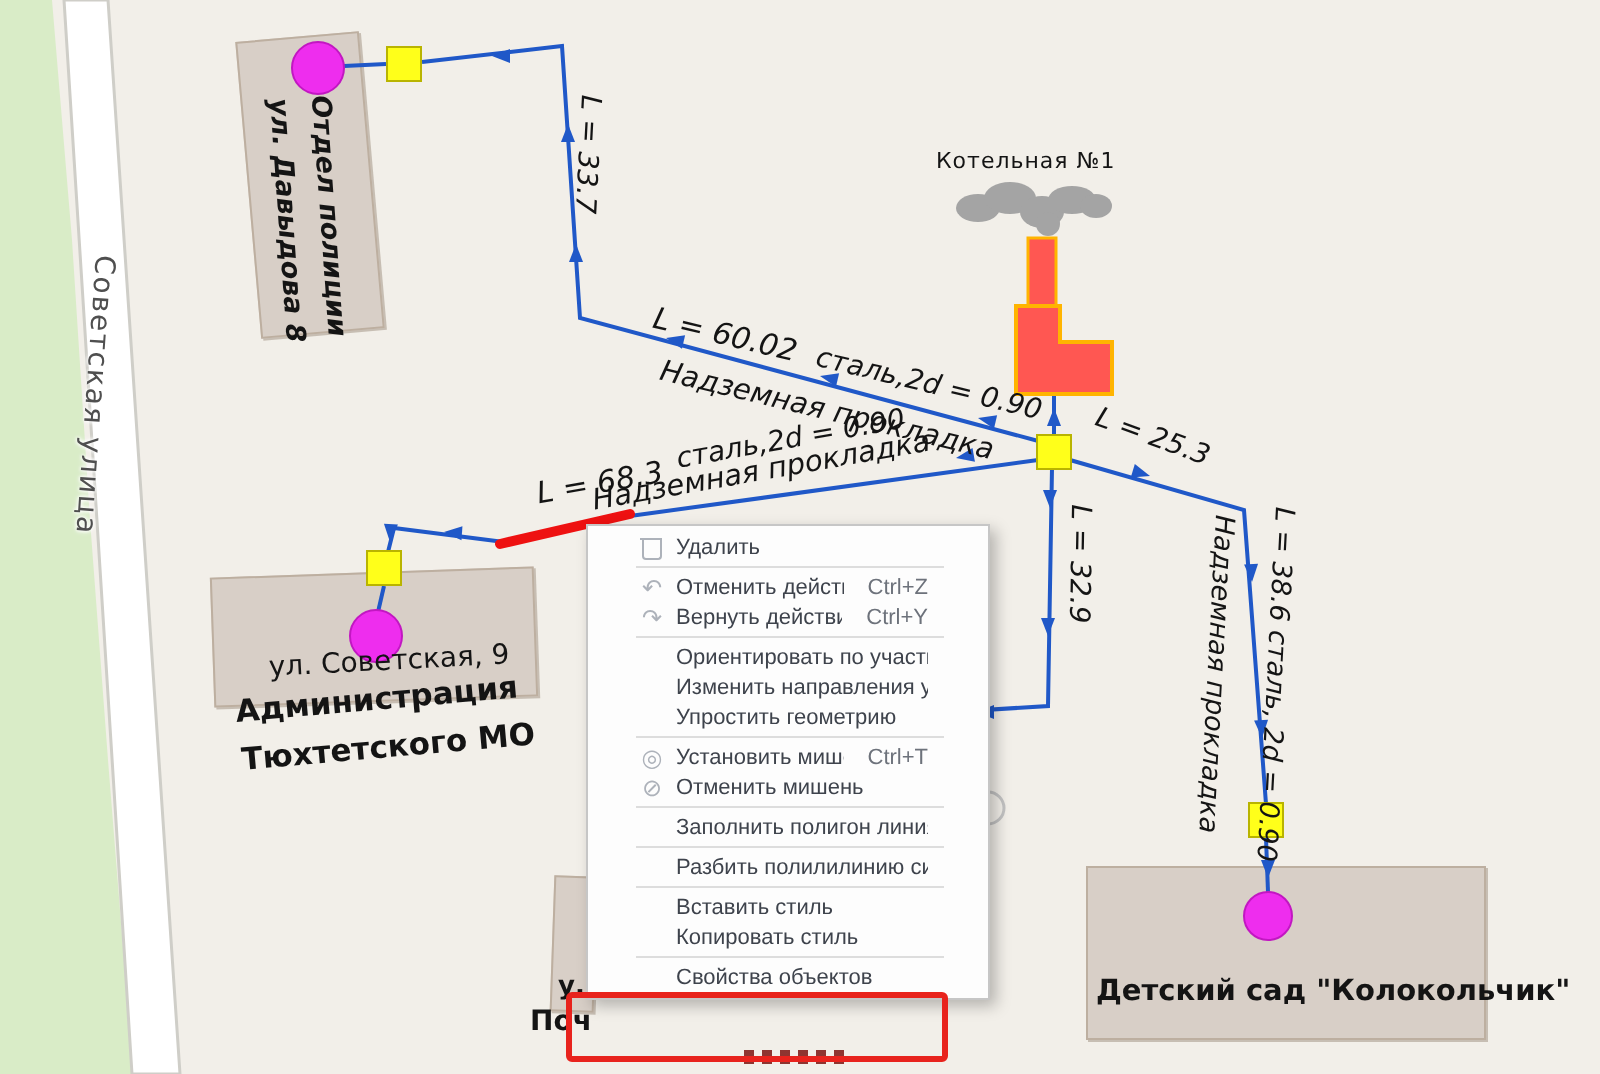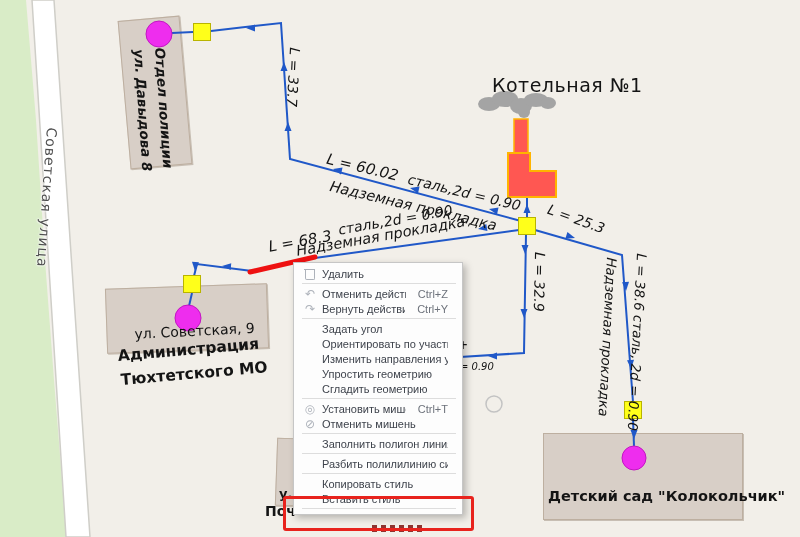--- a/index.html
+++ b/index.html
@@ -12,21 +12,21 @@
   .vert{writing-mode:vertical-rl;}
   .bold{font-weight:bold;}
   .street{color:#4f4f4f;font-size:14px;letter-spacing:1px;
           text-shadow:0 0 2px #fff,0 0 2px #fff,0 0 3px #fff;}
   .building{position:absolute;background:#d8cfc7;border:1px solid #bdafa0;
             box-shadow:1px 1px 0 rgba(120,100,80,.35);transform-origin:center center;}
 
   
   .menu{position:absolute;left:293px;top:262px;width:168px;background:#fdfdfd;
         border:1px solid #c6c6c6;box-shadow:3px 3px 7px rgba(0,0,0,.25);
-        padding:3px 0;font-family:"Liberation Sans",sans-serif;font-size:11px;
+        padding:3px 16px;font-family:"Liberation Sans",sans-serif;font-size:11px;
         color:#3e434c;z-index:20;}
   .menu-item{height:15px;display:flex;align-items:center;padding:0 14px 0 6px;}
   .mi-icon{width:20px;display:flex;justify-content:center;align-items:center;
            color:#adb2ba;font-size:12px;position:relative;flex:none;}
   .mi-label{flex:1;margin-left:2px;white-space:nowrap;overflow:hidden;}
   .mi-shortcut{color:#6d727b;margin-left:12px;white-space:nowrap;}
   .menu-sep{height:1px;background:#ddd;margin:2px 6px 2px 8px;}
   .trash-icon::before{content:"";width:8px;height:9px;border:1px solid currentColor;
         border-top:none;border-radius:0 0 2px 2px;display:block;margin-top:3px;}
   .trash-icon::after{content:"";position:absolute;top:2px;left:4px;width:11px;height:2px;
@@ -116,21 +116,21 @@
   <div class="lbl vert street" style="left:44px;top:127px;transform:rotate(4deg);">Советская улица</div>
 
   <div class="lbl vert bold cad" style="left:128px;top:50px;font-size:13.5px;line-height:21px;transform:rotate(-4deg);">
     <div>Отдел полиции</div>
     <div>ул. Давыдова 8</div>
   </div>
   <div class="lbl" style="left:134px;top:326px;font-size:14px;transform:rotate(-3deg);">ул. Советская, 9</div>
   <div class="lbl bold" style="left:117px;top:347px;font-size:15.5px;transform:rotate(-5deg);">Администрация</div>
   <div class="lbl bold" style="left:120px;top:371px;font-size:15.5px;transform:rotate(-5deg);">Тюхтетского МО</div>
   <div class="lbl bold" style="left:548px;top:488px;font-size:14.5px;">Детский сад "Колокольчик"</div>
-  <div class="lbl" style="left:492px;top:74px;font-size:19px;letter-spacing:.5px;">Котельная №1</div>
+  <div class="lbl" style="left:468px;top:74px;font-size:11px;letter-spacing:.5px;">Котельная №1</div>
   <div class="lbl bold" style="left:279px;top:486px;font-size:13px;">у.</div>
   <div class="lbl bold" style="left:265px;top:503px;font-size:14px;">Поч</div>
 
   <div class="lbl cad vert" style="left:287px;top:47px;font-size:14px;transform:rotate(3deg);">L = 33.7</div>
   <div class="lbl cad" style="left:329px;top:150px;font-size:15px;transform:rotate(13.5deg);">L = 60.02</div>
   <div class="lbl cad" style="left:410px;top:171px;font-size:14px;transform:rotate(13.5deg);">сталь,2d = 0.90</div>
   <div class="lbl cad" style="left:332px;top:178px;font-size:14.5px;transform:rotate(13.5deg);">Надземная прокладка</div>
   <div class="lbl cad" style="left:267px;top:238px;font-size:15px;transform:rotate(-10deg);">L = 68.3</div>
   <div class="lbl cad" style="left:337px;top:222px;font-size:14px;transform:rotate(-10deg);">сталь,2d = 0.90</div>
   <div class="lbl cad" style="left:295px;top:243px;font-size:14.5px;transform:rotate(-10deg);">Надземная прокладка</div>
@@ -156,37 +156,29 @@
         <span class="mi-shortcut">Ctrl+Z</span>
       </div>
       <div class="menu-item">
         <span class="mi-icon redo-icon">↷</span>
         <span class="mi-label">Вернуть действие</span>
         <span class="mi-shortcut">Ctrl+Y</span>
       </div>
       <div class="menu-sep"></div>
       <div class="menu-item">
         <span class="mi-icon"></span>
-        <span class="mi-label">Задать угол</span>
-      </div>
-      <div class="menu-item">
-        <span class="mi-icon"></span>
         <span class="mi-label">Ориентировать по участкам</span>
       </div>
       <div class="menu-item">
         <span class="mi-icon"></span>
         <span class="mi-label">Изменить направления участков</span>
       </div>
       <div class="menu-item">
         <span class="mi-icon"></span>
         <span class="mi-label">Упростить геометрию</span>
-      </div>
-      <div class="menu-item">
-        <span class="mi-icon"></span>
-        <span class="mi-label">Сгладить геометрию</span>
       </div>
       <div class="menu-sep"></div>
       <div class="menu-item">
         <span class="mi-icon target-set-icon">◎</span>
         <span class="mi-label">Установить мишень</span>
         <span class="mi-shortcut">Ctrl+T</span>
       </div>
       <div class="menu-item">
         <span class="mi-icon target-clear-icon">⊘</span>
         <span class="mi-label">Отменить мишень</span>
@@ -197,22 +189,26 @@
         <span class="mi-label">Заполнить полигон линиями</span>
       </div>
       <div class="menu-sep"></div>
       <div class="menu-item">
         <span class="mi-icon"></span>
         <span class="mi-label">Разбить полилилинию символами</span>
       </div>
       <div class="menu-sep"></div>
       <div class="menu-item">
         <span class="mi-icon"></span>
+        <span class="mi-label">Вставить стиль</span>
+      </div>
+      <div class="menu-item">
+        <span class="mi-icon"></span>
         <span class="mi-label">Копировать стиль</span>
       </div>
-      <div class="menu-item">
-        <span class="mi-icon"></span>
-        <span class="mi-label">Вставить стиль</span>
-      </div>
-      <div class="menu-sep"></div>
+      <div class="menu-sep"></div>
+      <div class="menu-item">
+        <span class="mi-icon"></span>
+        <span class="mi-label">Свойства объектов</span>
+      </div>
     </div>
 
 </div>
 
 </body></html>

